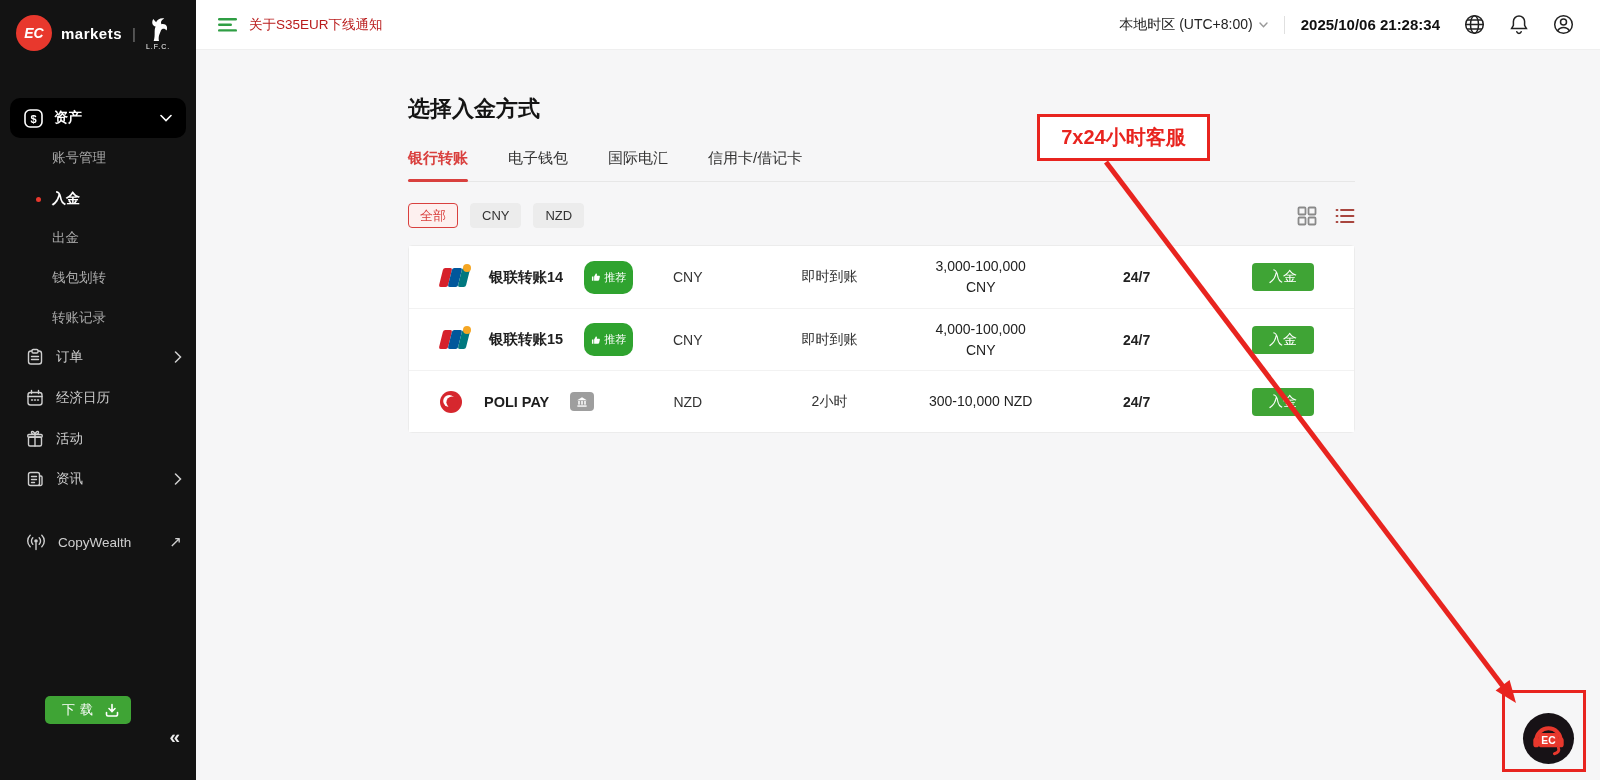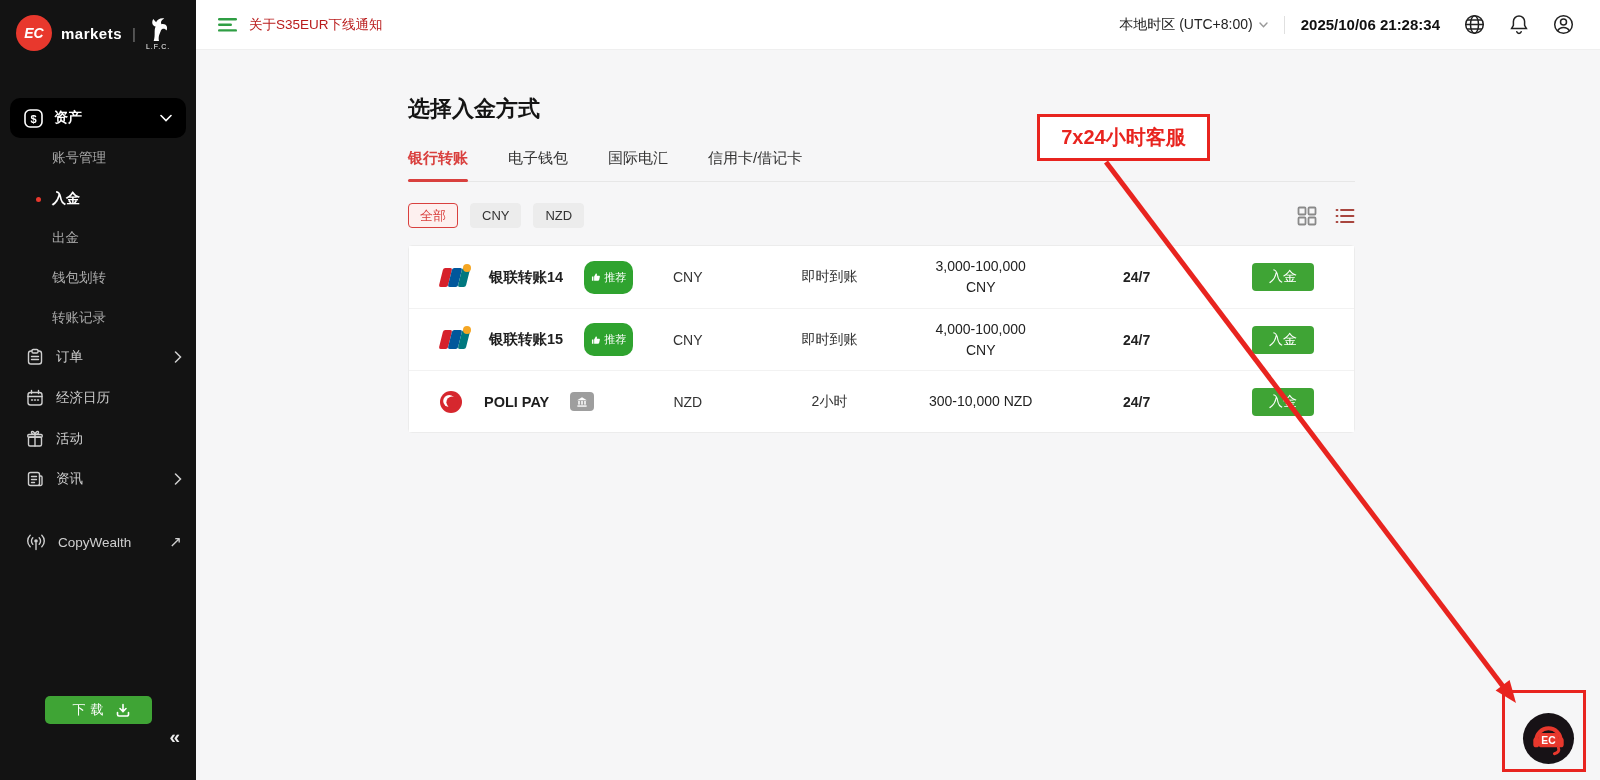--- a/index.html
+++ b/index.html
@@ -28,21 +28,21 @@
 
   .sub-item { position:absolute; left:52px; height:20px; line-height:20px; font-size:13.5px; color:#ababab; cursor:pointer; }
   .sub-item.active { color:#fff; font-weight:bold; font-size:14px; }
   .active-dot { position:absolute; left:36px; top:197px; width:5px; height:5px; border-radius:50%; background:#e8382d; }
 
   .menu-item { position:absolute; left:26px; width:160px; height:22px; display:flex; align-items:center; color:#cfcfcf; font-size:13.5px; cursor:pointer; }
   .menu-item .mi-label { margin-left:12px; }
   .menu-item .mi-right { position:absolute; right:4px; }
   .ext-glyph { color:#cfcfcf; font-size:15px; }
 
-  .download-btn { position:absolute; left:45px; top:696px; width:107px; height:28px; background:#3fa435;
+  .download-btn { position:absolute; left:45px; top:696px; width:86px; height:28px; background:#3fa435;
     border:none; border-radius:5px; color:#fff; font-size:13px; display:flex; align-items:center;
     justify-content:center; gap:7px; cursor:pointer; }
   .download-label { letter-spacing:5px; margin-left:5px; }
   .collapse-btn { position:absolute; right:16px; top:726px; color:#eee; font-size:19px; font-weight:bold; cursor:pointer; }
 
   
   .topbar { position:absolute; left:196px; top:0; width:1404px; height:50px; background:#fff;
     border-bottom:1px solid #efefef; display:flex; align-items:center; z-index:4; }
   .hamburger { margin-left:22px; cursor:pointer; }
   .notice { margin-left:12px; font-size:13.5px; color:#b91c1c; cursor:pointer; }

